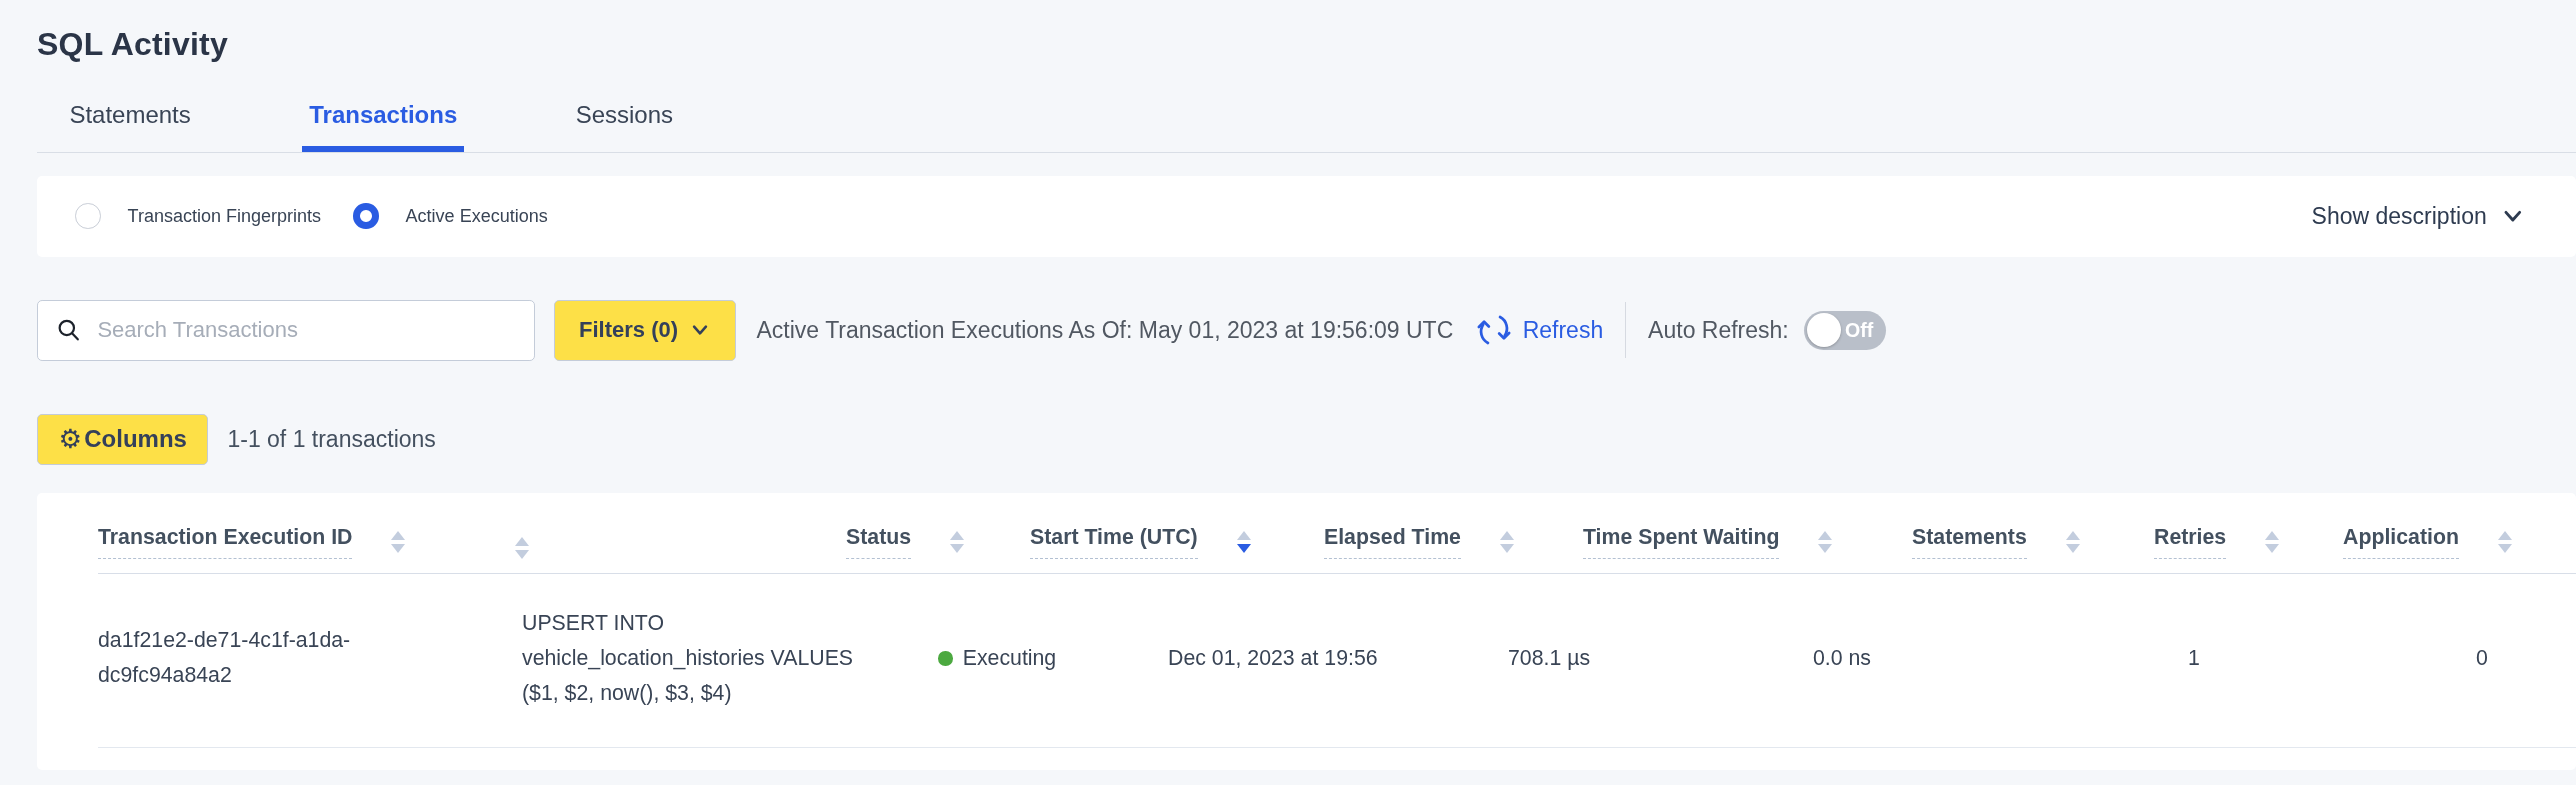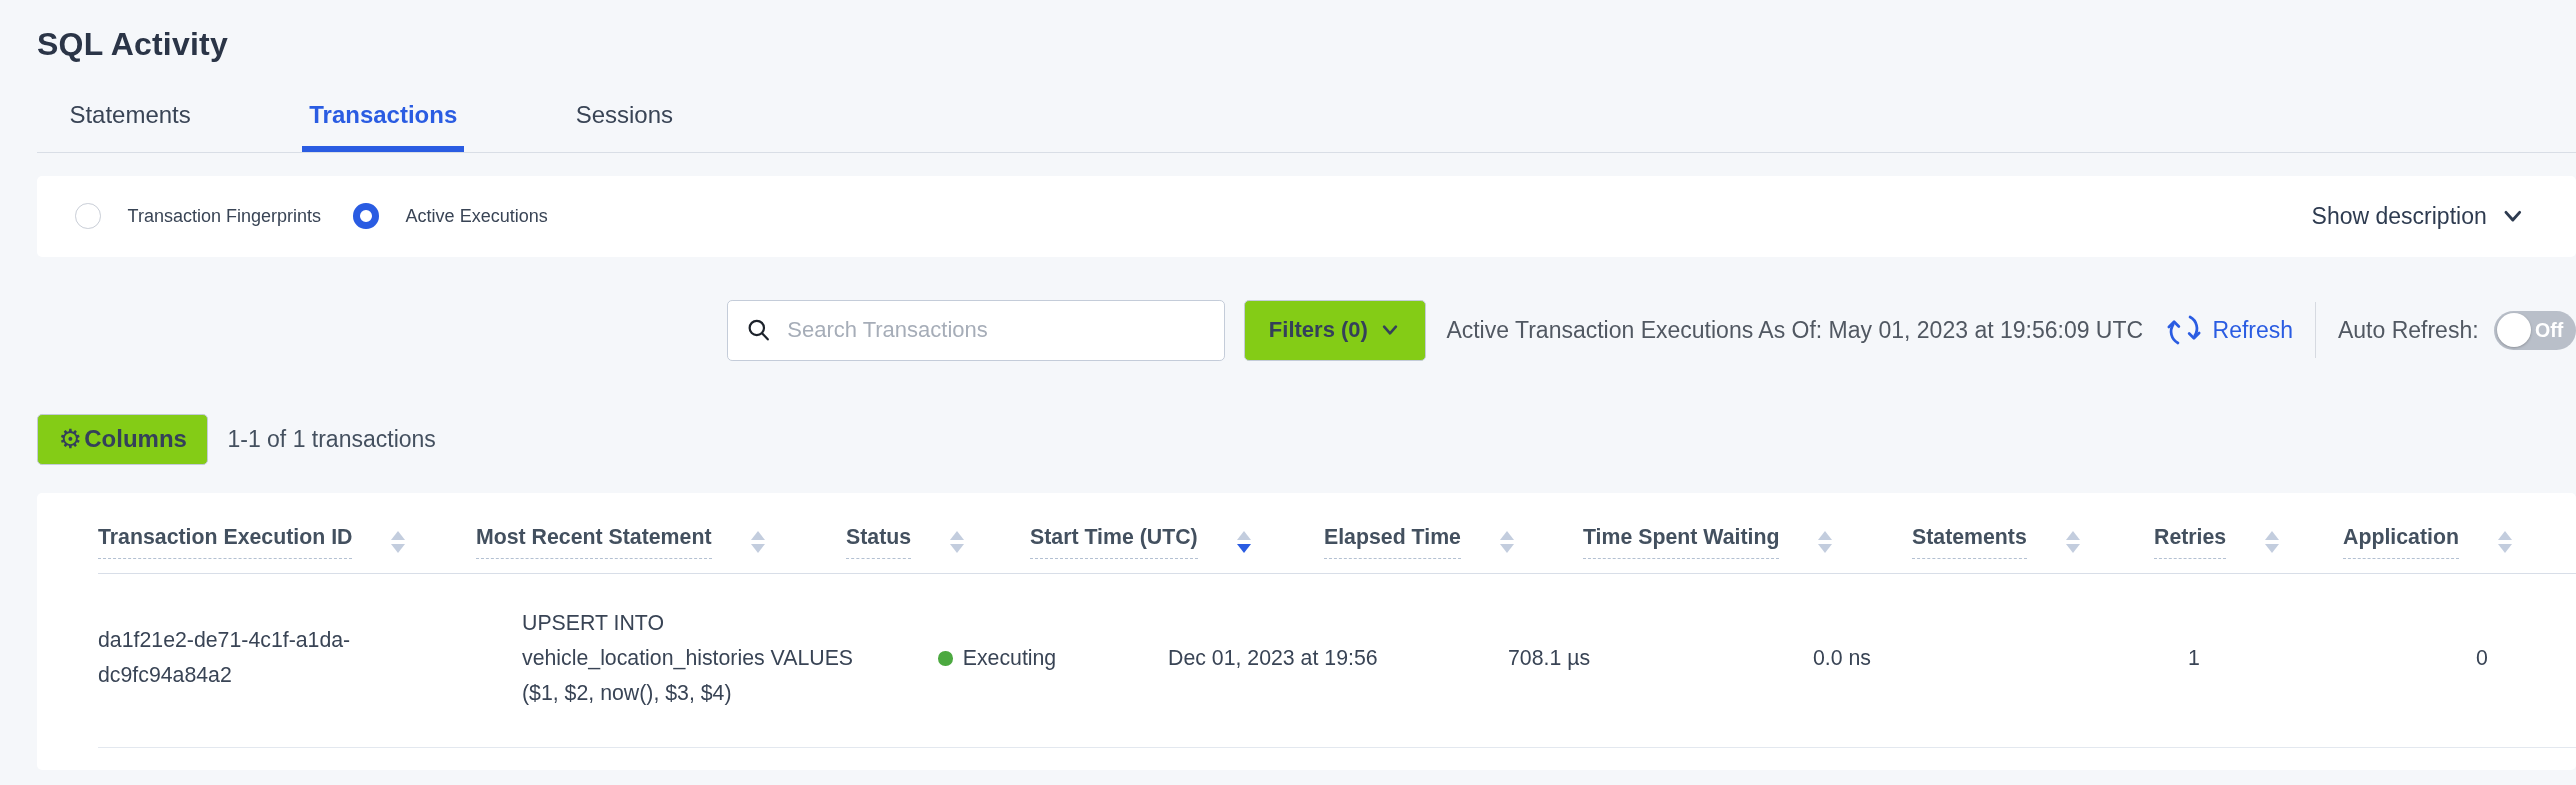--- a/index.html
+++ b/index.html
@@ -44,35 +44,35 @@
   .radio-option.selected .radio-circle { border:7.7px solid #2a5ce2; }
   .radio-label { font-size:18px; color:#394455; margin-left:27px; white-space:nowrap; }
   .show-desc {
     margin-left:auto; display:flex; align-items:center; cursor:pointer;
     font-size:23px; color:#2e3b50;
   }
   .show-desc svg { margin-left:13.7px; }
 
   
   .controls {
-    margin:43px 0 0 37px; display:flex; align-items:center; height:61px;justify-content:flex-end;
+    margin:43px 0 0 37px; display:flex; align-items:center; height:61px;
   }
   .search-box {
     width:498px; height:61px; background:#fff;
     border:0.9px solid #c4ccd9; border-radius:5.1px;
     display:flex; align-items:center; padding:0 17px;
   }
   .search-box svg { flex:0 0 auto; }
   .search-box input {
     border:none; outline:none; width:100%; margin-left:15.4px;
     font-size:22px; font-family:inherit; color:#394455; background:transparent;
   }
   .search-box input::placeholder { color:#a6adb8; }
   .btn {
-    height:61px; background:#84cc16; border:0.9px solid #c4ccd9; border-radius:5.1px;
+    height:61px; background:#fde047; border:0.9px solid #c4ccd9; border-radius:5.1px;
     display:flex; align-items:center; cursor:pointer;
   }
   .filters-btn { margin-left:19px; padding:0 24px; }
   .filters-btn .btn-label { font-size:22px; font-weight:bold; color:#34405a; }
   .filters-btn svg { margin-left:11px; }
   .asof-text { margin-left:20.5px; font-size:23px; color:#515862; white-space:nowrap; }
   .refresh { margin-left:22px; display:flex; align-items:center; cursor:pointer; }
   .refresh-label { font-size:23px; color:#2a5ce2; margin-left:9.4px; }
   .v-divider { width:0.9px; height:56px; background:#d6dae1; margin:0 22px; }
   .autorefresh-label { font-size:23px; color:#515862; white-space:nowrap; }
@@ -212,21 +212,20 @@
         <div class="th-inner">
           <span class="th-label">Transaction Execution ID</span>
           <span class="sort-icon">
               <span class="tri-up"></span>
               <span class="tri-down"></span>
             </span>
         </div>
       </div>
       <div class="th">
         <div class="th-inner">
-          <span class="th-label">Most Recent Statement</span>
           <span class="sort-icon">
               <span class="tri-up"></span>
               <span class="tri-down"></span>
             </span>
         </div>
       </div>
       <div class="th">
         <div class="th-inner">
           <span class="th-label">Status</span>
           <span class="sort-icon">

